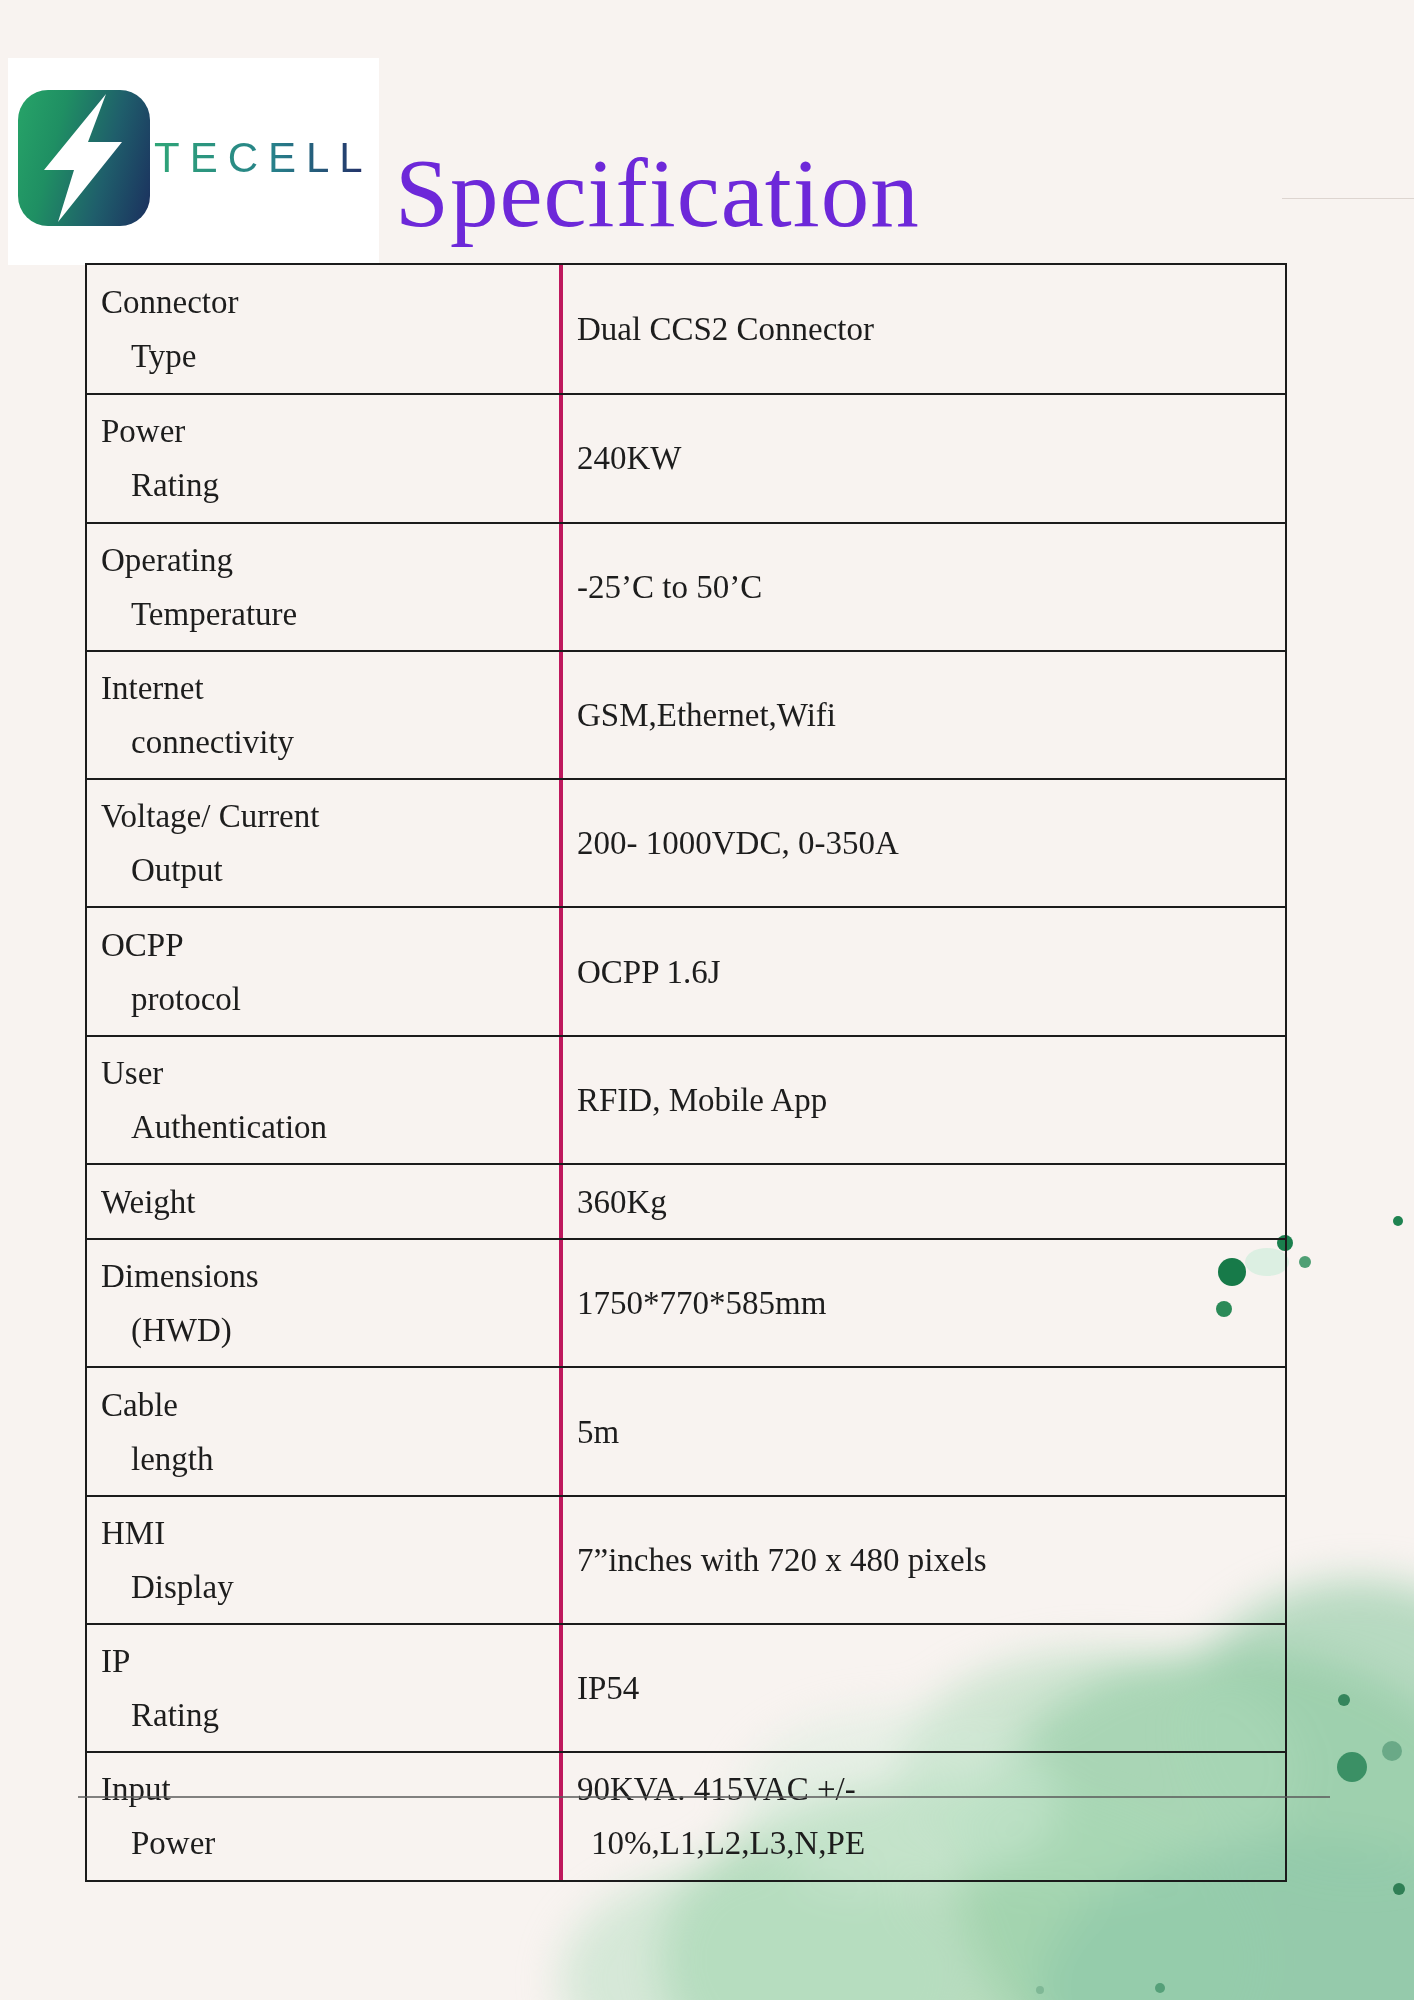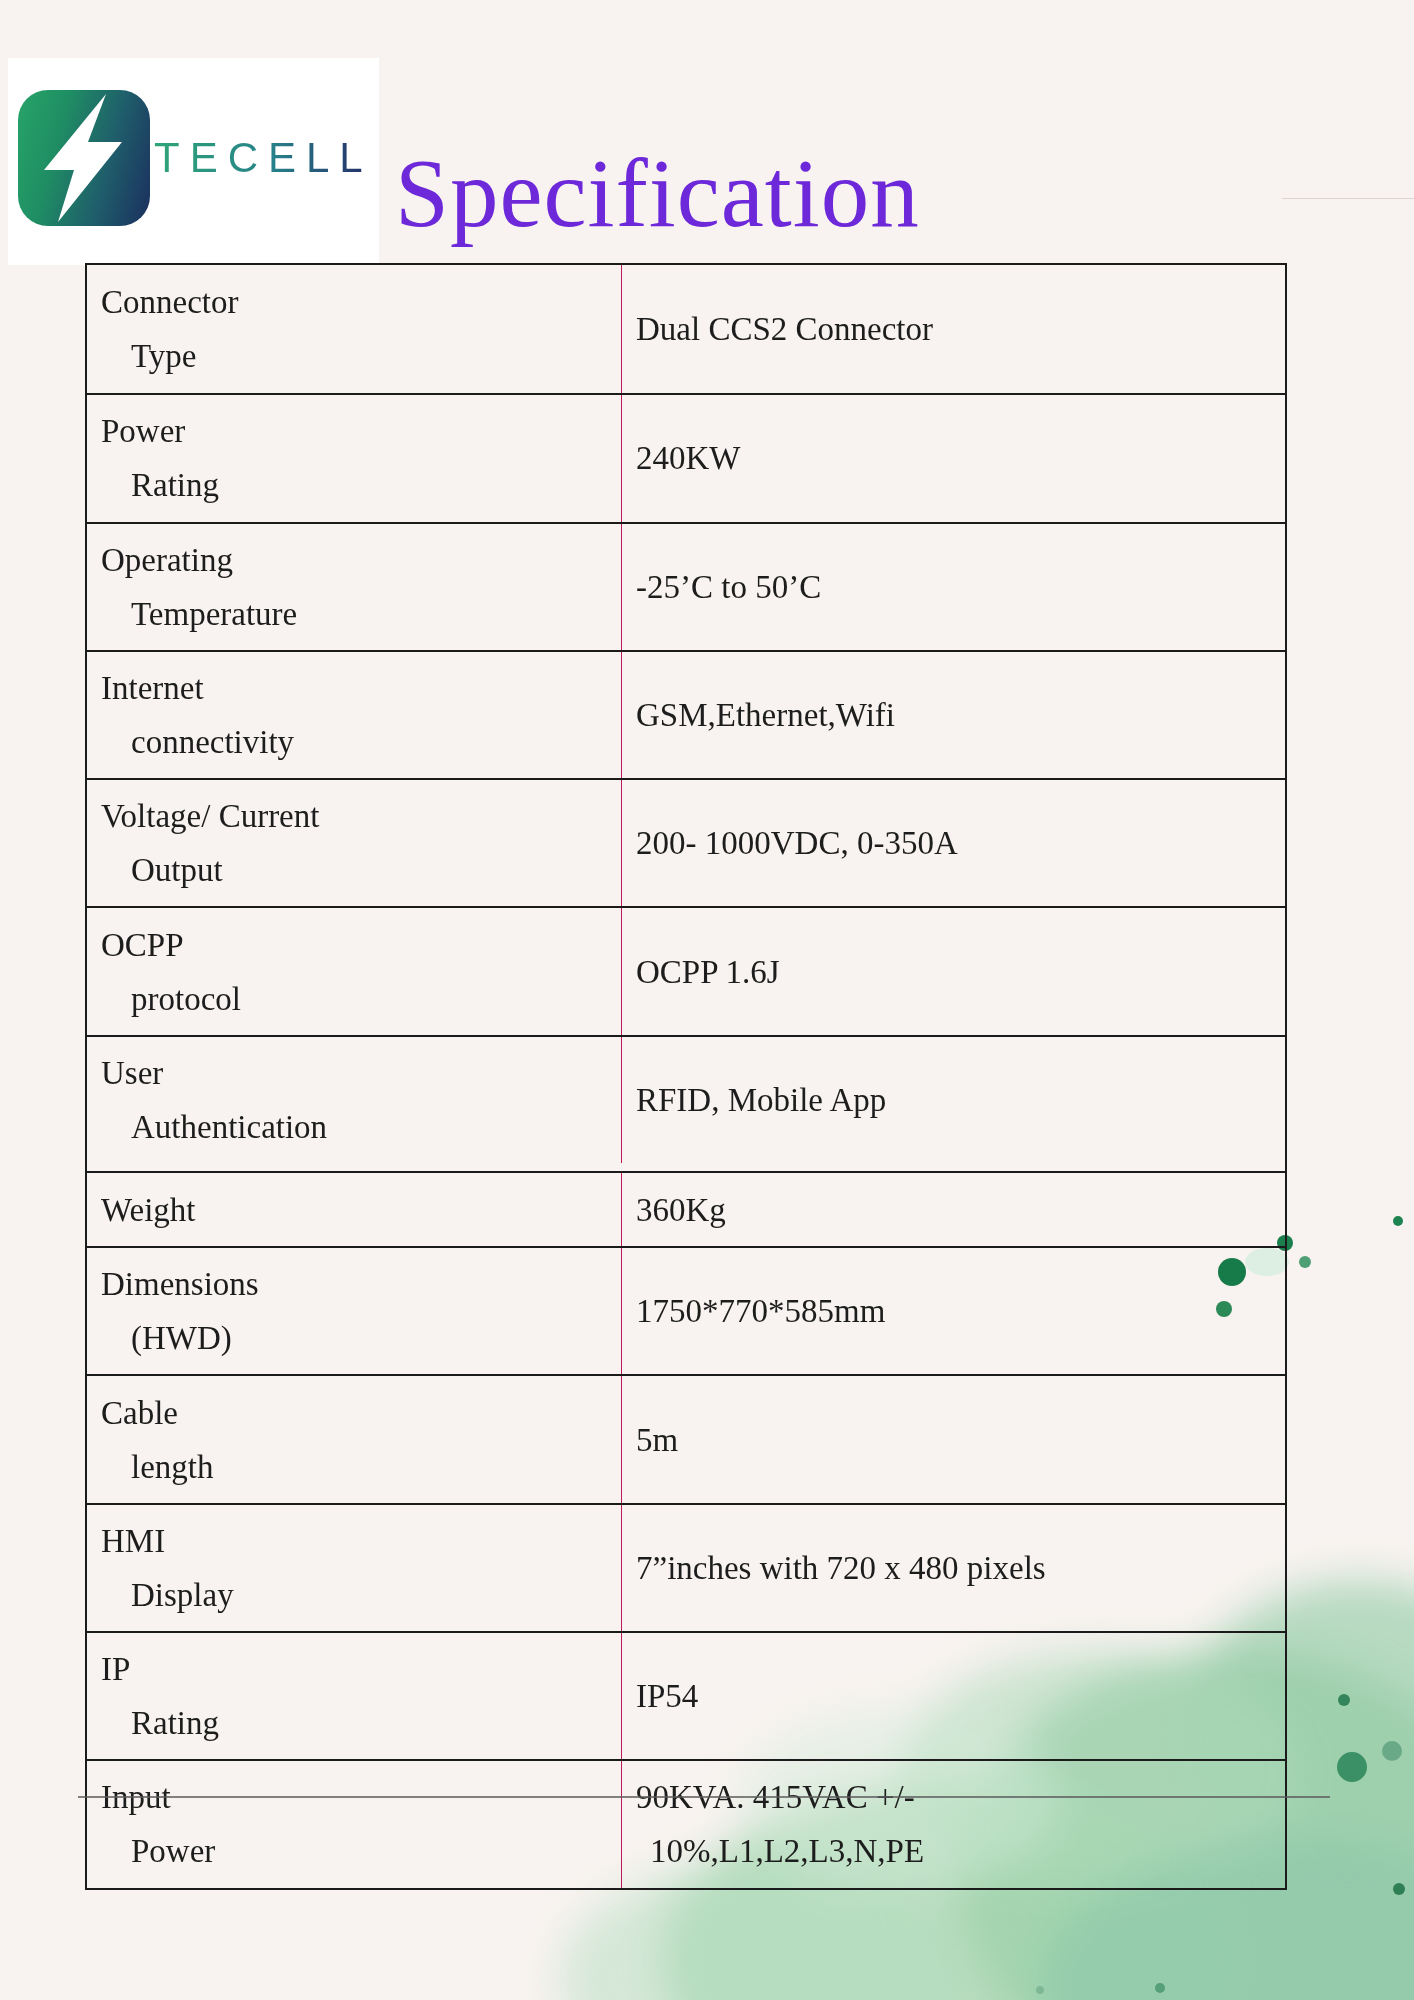--- a/index.html
+++ b/index.html
@@ -50,23 +50,23 @@
   
   #spec-table{
     position:absolute;left:85px;top:263px;width:1202px;
     border:2px solid #1b1b1b;
     box-sizing:border-box;
     background:transparent;
     z-index:2;
   }
   .t-row{display:flex;height:128.3px;box-sizing:border-box;}
   .t-row + .t-row{border-top:2px solid #1b1b1b;}
-  .t-row.compact{height:75px;margin-top:8px;}
+  .t-row.compact{height:75px;}
   .t-cell{box-sizing:border-box;display:flex;flex-direction:column;justify-content:center;}
-  .t-label{width:535px;border-right:1px solid #be185d;justify-content:center;}
+  .t-label{width:476px;border-right:4px solid #be185d;justify-content:center;}
   .t-value{width:663px;}
   .t-line{font-size:33px;line-height:54px;white-space:nowrap;}
   .compact .t-line{line-height:40px;}
   .t-label .t-line:nth-child(1){padding-left:14px;}
   .t-label .t-line:nth-child(2){padding-left:44px;}
   .t-value .t-line:nth-child(1){padding-left:14px;}
   .t-value .t-line:nth-child(2){padding-left:28px;}
   #strike-line{
     position:absolute;left:78px;top:1796px;width:1252px;height:2px;
     background:rgba(90,90,90,.75);z-index:3;

